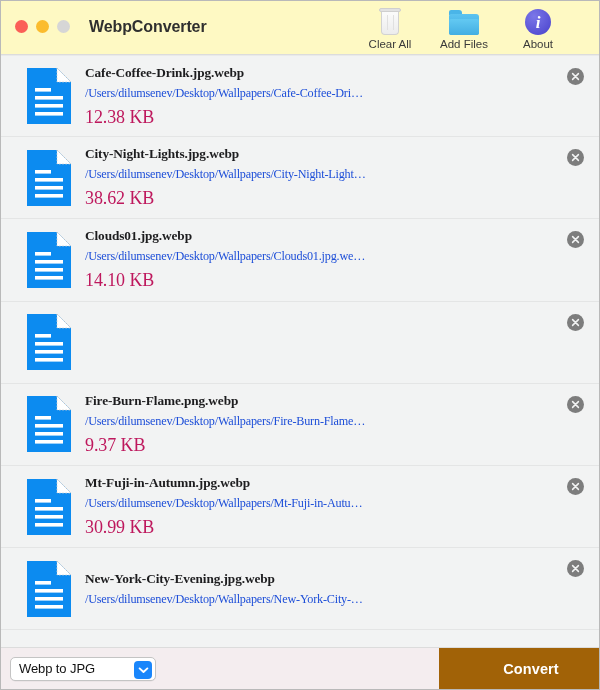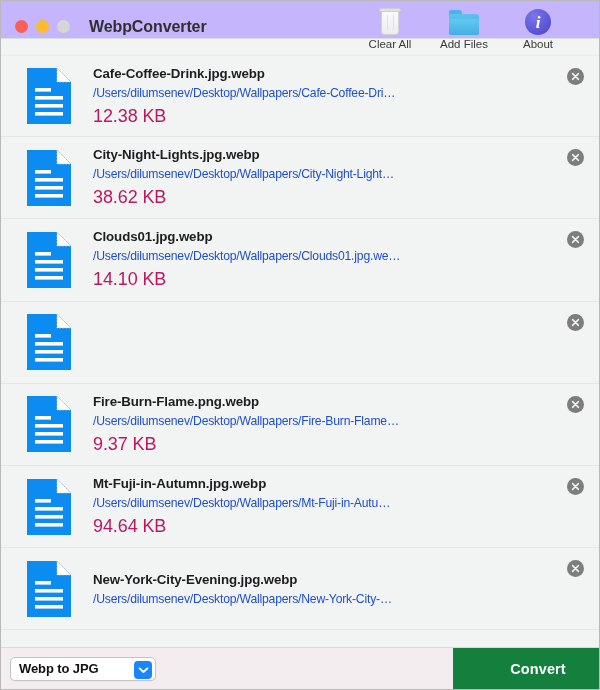--- a/index.html
+++ b/index.html
@@ -13,22 +13,22 @@
     position: relative;
     width: 600px; height: 690px;
     border: 1px solid #b9b9b9;
     background: #f2f3f3;
     overflow: hidden;
   }
 
   
   .titlebar {
     position: relative;
-    height: 38px;
-    background: #c4b5fd;
+    height: 54px;
+    background: #fef9c3;
     border-bottom: 1px solid #dcdcdc;
     display: flex;
     align-items: flex-start;
   }
   .traffic {
     display: flex;
     gap: 8px;
     position: absolute;
     left: 14px; top: 19px;
   }
@@ -149,23 +149,24 @@
 
   
   .doc-icon {
     position: relative;
     width: 44px; height: 56px;
     flex: 0 0 44px;
   }
   .doc-icon svg { display: block; }
 
   .row-text {
-    margin-left: 22px;
+    margin-left: 14px;
     min-width: 0;
     flex: 1 1 auto;
+    font-family: Liberation Serif, serif;
   }
   .fname {
     font-size: 13.3px;
     font-weight: bold;
     color: #1d1d1f;
     white-space: nowrap;
     letter-spacing: -0.1px;
   }
   .fpath {
     margin-top: 5px;
@@ -209,43 +210,42 @@
   .select-wrap {
     position: relative;
     margin-left: 9px;
     width: 146px; height: 24px;
     background: #ffffff;
     border: 1px solid #c4c4c4;
     border-radius: 5px;
     box-shadow: 0 0.5px 0.5px rgba(0,0,0,0.07);
     display: flex;
     align-items: center;
-    font-weight: bold;
   }
   .select-value {
     font-size: 13px;
     color: #111;
     padding-left: 8px;
     letter-spacing: -0.1px;
   }
   .select-arrow {
     position: absolute;
     right: 3px; top: 3px;
     width: 18px; height: 18px;
     border-radius: 4px;
     background: #1a86fb;
     display: flex; align-items: center; justify-content: center;
   }
   .select-arrow svg { display: block; }
 
   .convert-btn {
     position: absolute;
     right: 0; top: 0;
-    width: 146px; height: 41px;
-    background: #15803d;
+    width: 160px; height: 41px;
+    background: #a16207;
     border: none;
     color: #fff;
     font-size: 14.5px;
     font-weight: bold;
     font-family: "Liberation Sans", sans-serif;
     cursor: default;
     letter-spacing: 0.1px;
     padding-left: 24px;
   }
 </style>
@@ -427,21 +427,21 @@
         <path d="M30 0 V14 H44" stroke="#cfcfcf" stroke-width="0.8" fill="none" stroke-dasharray="1.6 1.6"></path>
         <rect x="8" y="20" width="16" height="3.6" fill="#ffffff"></rect>
         <rect x="8" y="28" width="28" height="3.6" fill="#ffffff"></rect>
         <rect x="8" y="36" width="28" height="3.6" fill="#ffffff"></rect>
         <rect x="8" y="44" width="28" height="3.6" fill="#ffffff"></rect>
       </svg>
     </div>
     <div class="row-text">
       <div class="fname">Mt-Fuji-in-Autumn.jpg.webp</div>
       <div class="fpath">/Users/dilumsenev/Desktop/Wallpapers/Mt-Fuji-in-Autu…</div>
-      <div class="fsize">94.64 KB</div>
+      <div class="fsize">30.99 KB</div>
     </div>
     <button class="remove-btn">
       <svg width="9" height="9" viewBox="0 0 9 9">
         <path d="M1.6 1.6 L7.4 7.4 M7.4 1.6 L1.6 7.4" stroke="#f2f3f3" stroke-width="1.5" stroke-linecap="round"></path>
       </svg>
     </button>
   </div>
 
   <div class="row">
     <div class="doc-icon">

